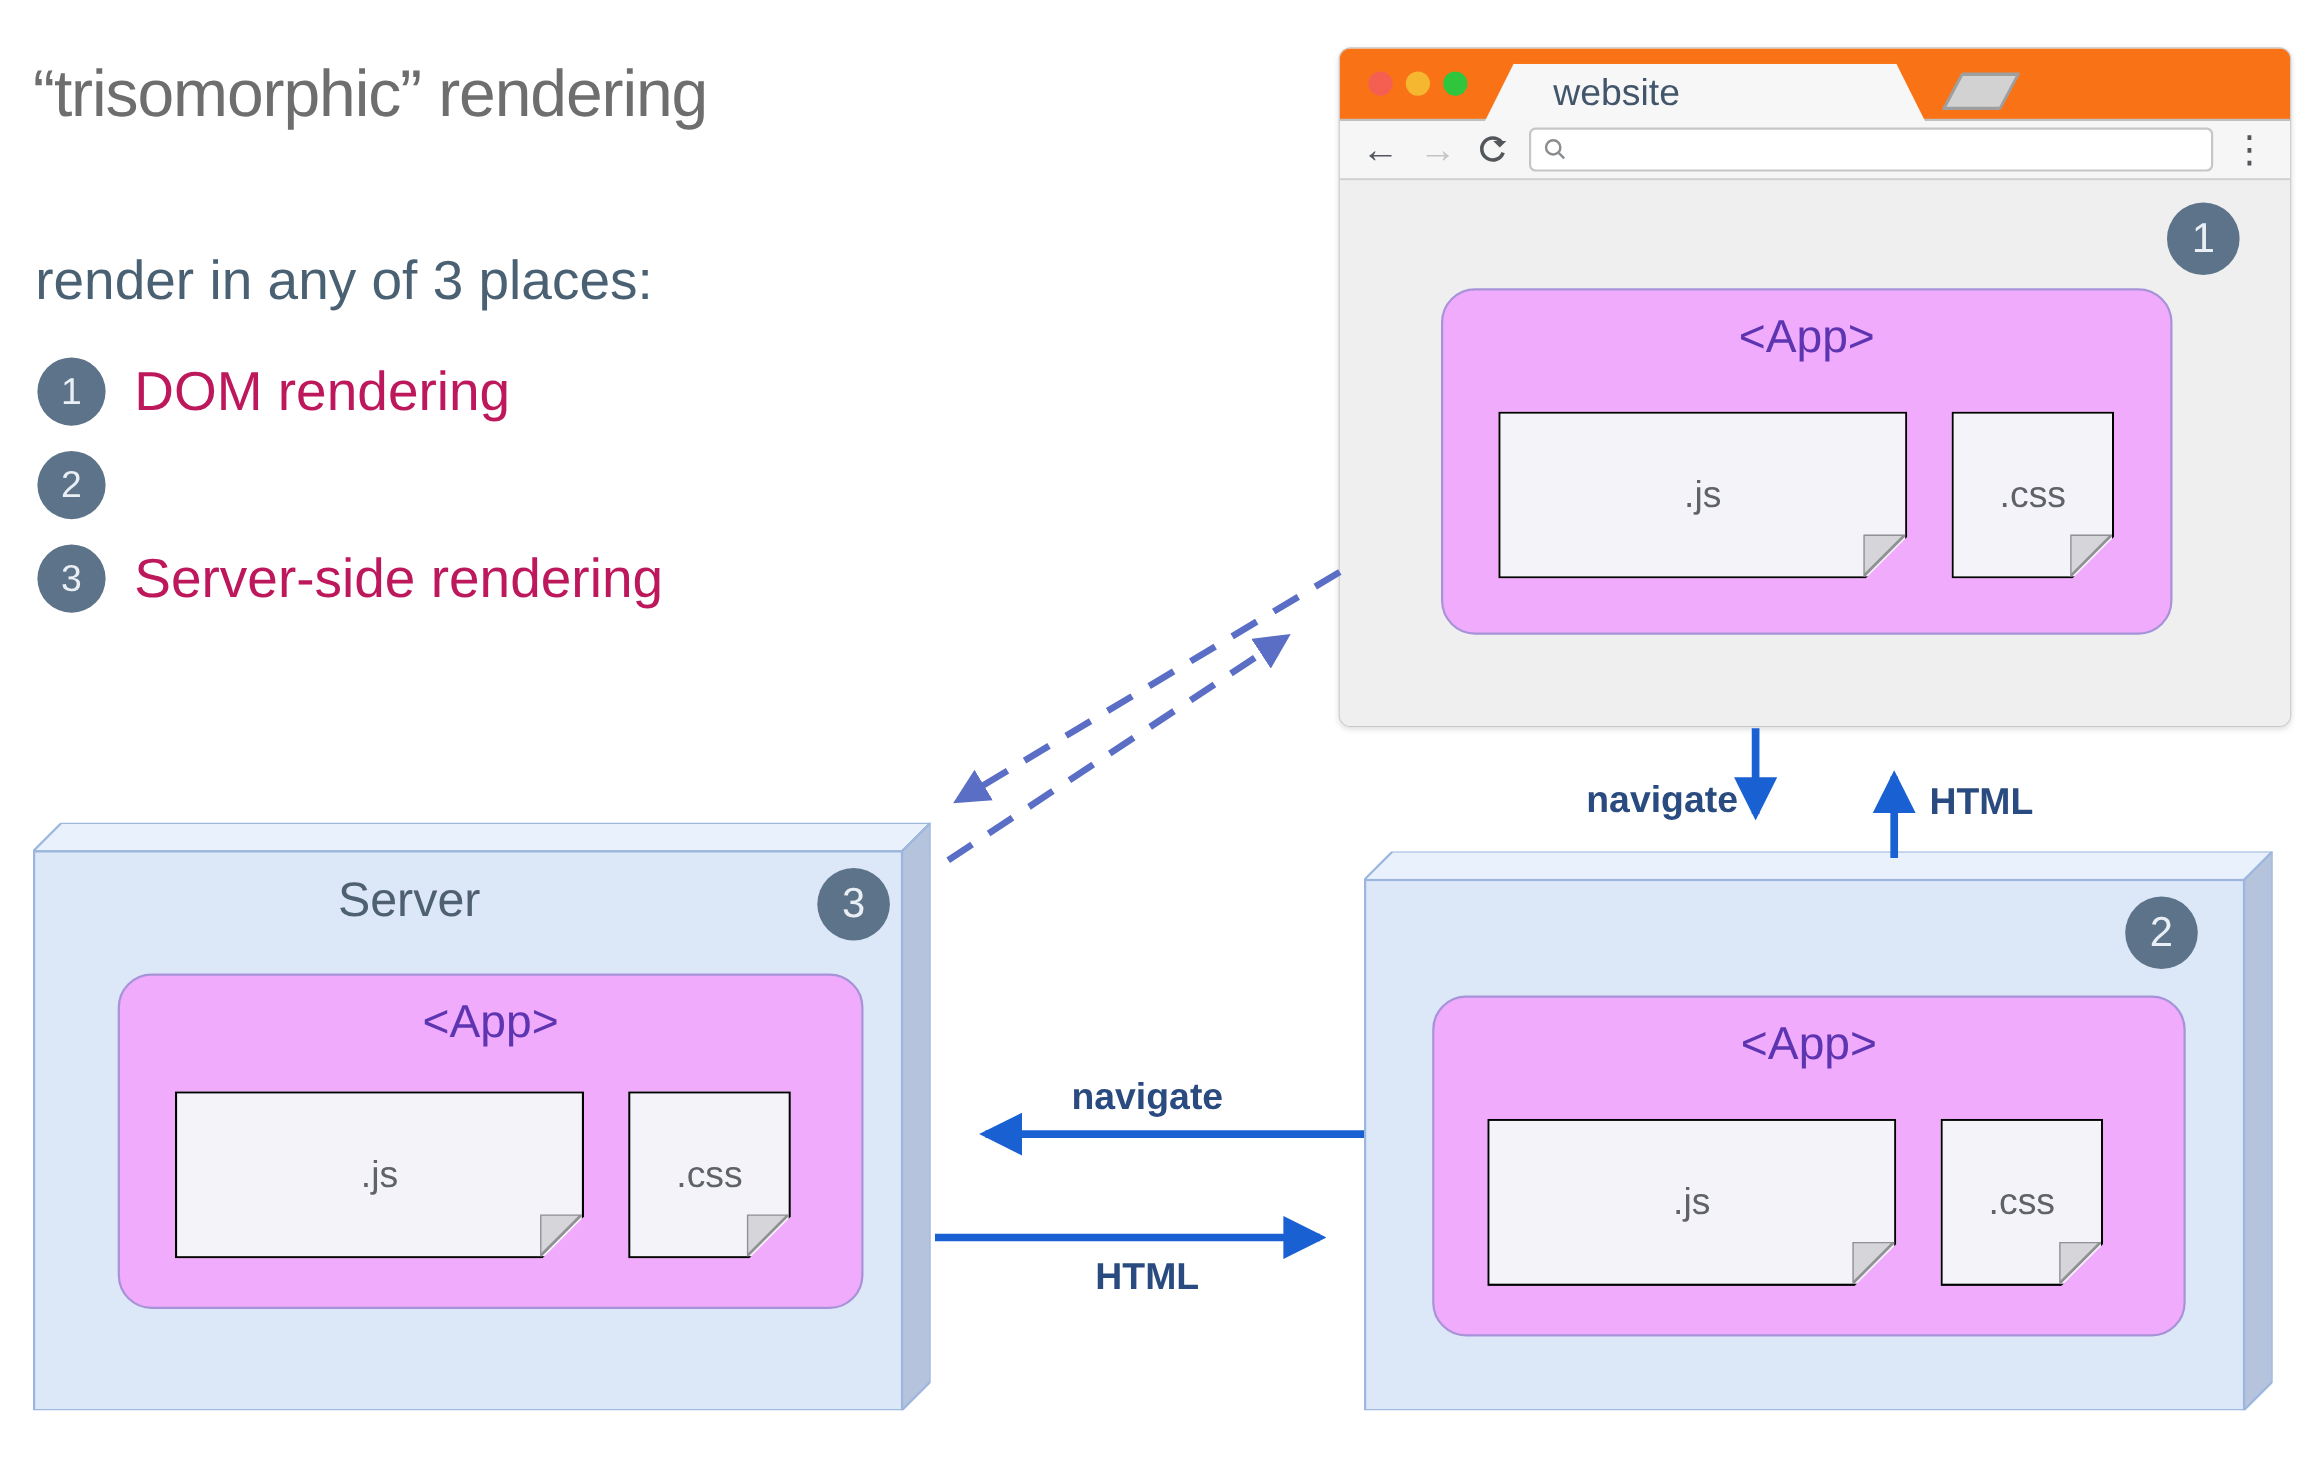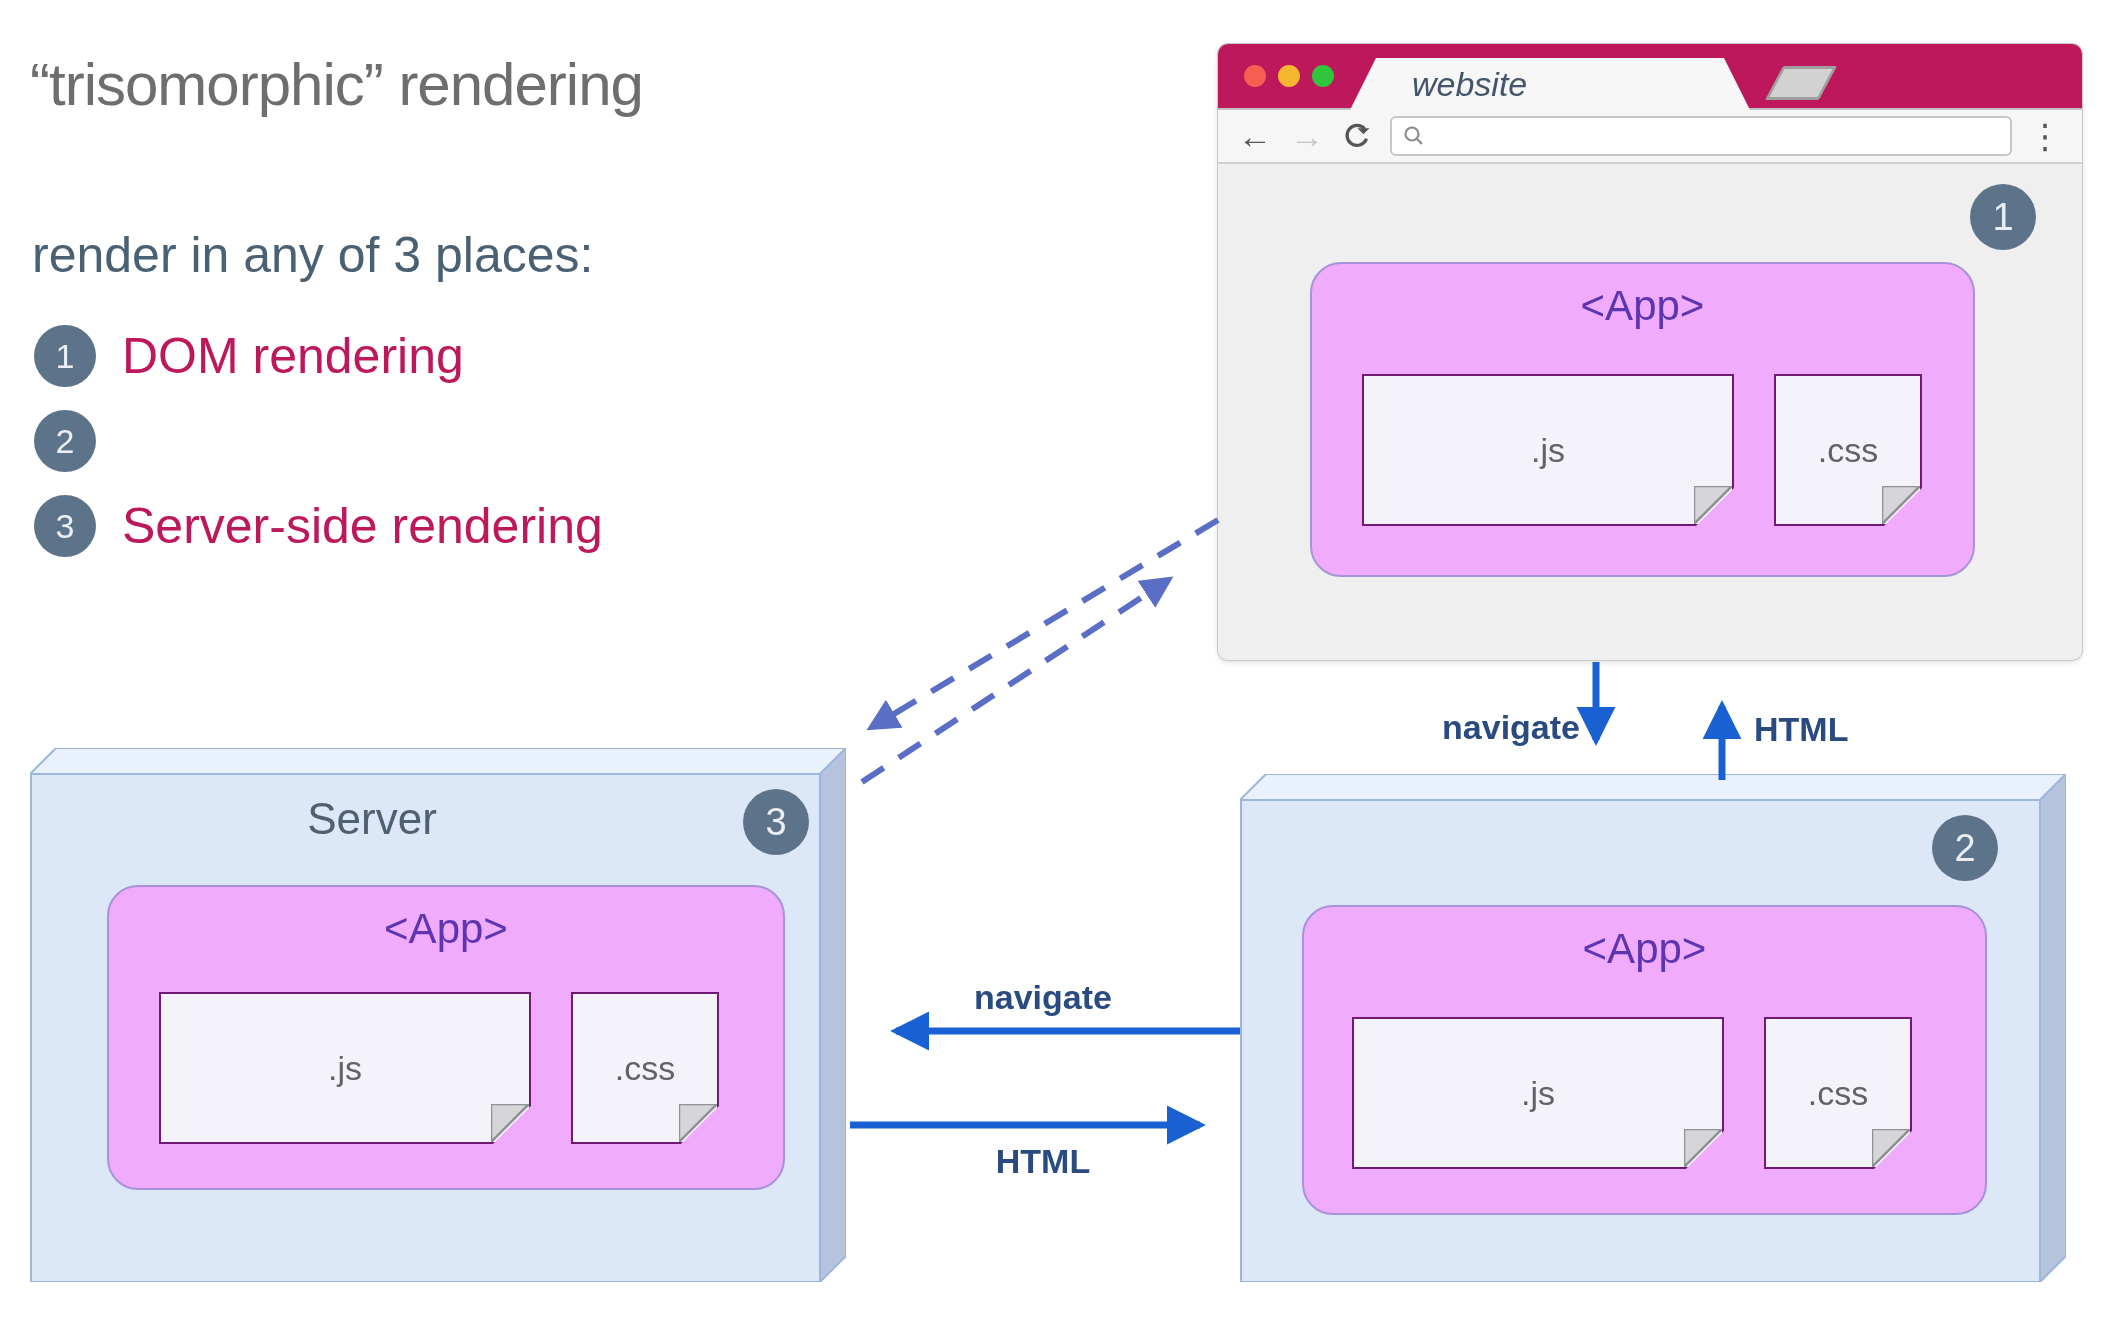--- a/index.html
+++ b/index.html
@@ -17,21 +17,21 @@
   }
   .list-item .nbadge{width:62px;height:62px;font-size:34px;margin-right:26px;}
   .list-item .item-label{font-size:50px;color:#be185d;white-space:nowrap;}
 
   
   .browser{
     position:absolute;left:1218px;top:44px;width:864px;height:616px;
     background:#efeff0;border-radius:10px;overflow:hidden;
     box-shadow:0 0 0 1px #c9c9c9,0 2px 6px rgba(0,0,0,.15);
   }
-  .titlebar{position:absolute;left:0;top:0;width:100%;height:64px;background:#be185d;border-bottom:2px solid #c0c0c0;font-style:italic;}
+  .titlebar{position:absolute;left:0;top:0;width:100%;height:64px;background:#f97316;border-bottom:2px solid #c0c0c0;}
   .dot{position:absolute;top:21px;width:22px;height:22px;border-radius:50%;}
   .browser-tab{
     position:absolute;left:132px;top:14px;width:400px;height:52px;background:#f7f7f7;
     clip-path:polygon(26px 0,calc(100% - 26px) 0,100% 100%,0 100%);
     filter:drop-shadow(0 0 1px #a9a9a9);
     display:flex;align-items:center;
   }
   .tab-title{margin-left:62px;font-size:34px;color:#42556a;}
   .new-tab{
     position:absolute;left:556px;top:22px;width:48px;height:28px;background:#d2d2d2;
@@ -49,21 +49,21 @@
   }
   .menu-glyph{font-size:34px;color:#53575b;line-height:1;}
   .bw-content{position:absolute;left:0;top:120px;width:100%;height:496px;background:#efeff0;}
 
   
   .app-box{
     position:absolute;background:#f0abfc;border:2px solid #a793d7;border-radius:31px;box-sizing:border-box;
   }
   .app-label{position:absolute;left:0;top:18px;width:100%;text-align:center;font-size:42px;color:#5e35b1;}
   .doc{
-    position:absolute;background:#f5f3fa;border:2px solid #701a75;box-sizing:border-box;
+    position:absolute;background:#f5f3fa;border:2px solid #000000;box-sizing:border-box;
     clip-path:polygon(0 0,100% 0,100% calc(100% - 38px),calc(100% - 38px) 100%,0 100%);
     display:flex;align-items:center;justify-content:center;font-size:34px;color:#5f6368;
   }
   .fold{position:absolute;right:0;bottom:0;width:38px;height:38px;}
 
   
   .slab-wrap{position:absolute;}
   .box-title{position:absolute;text-align:center;font-size:44px;color:#4e6072;}
   .step-badge{position:absolute;width:66px;height:66px;font-size:38px;}
 

